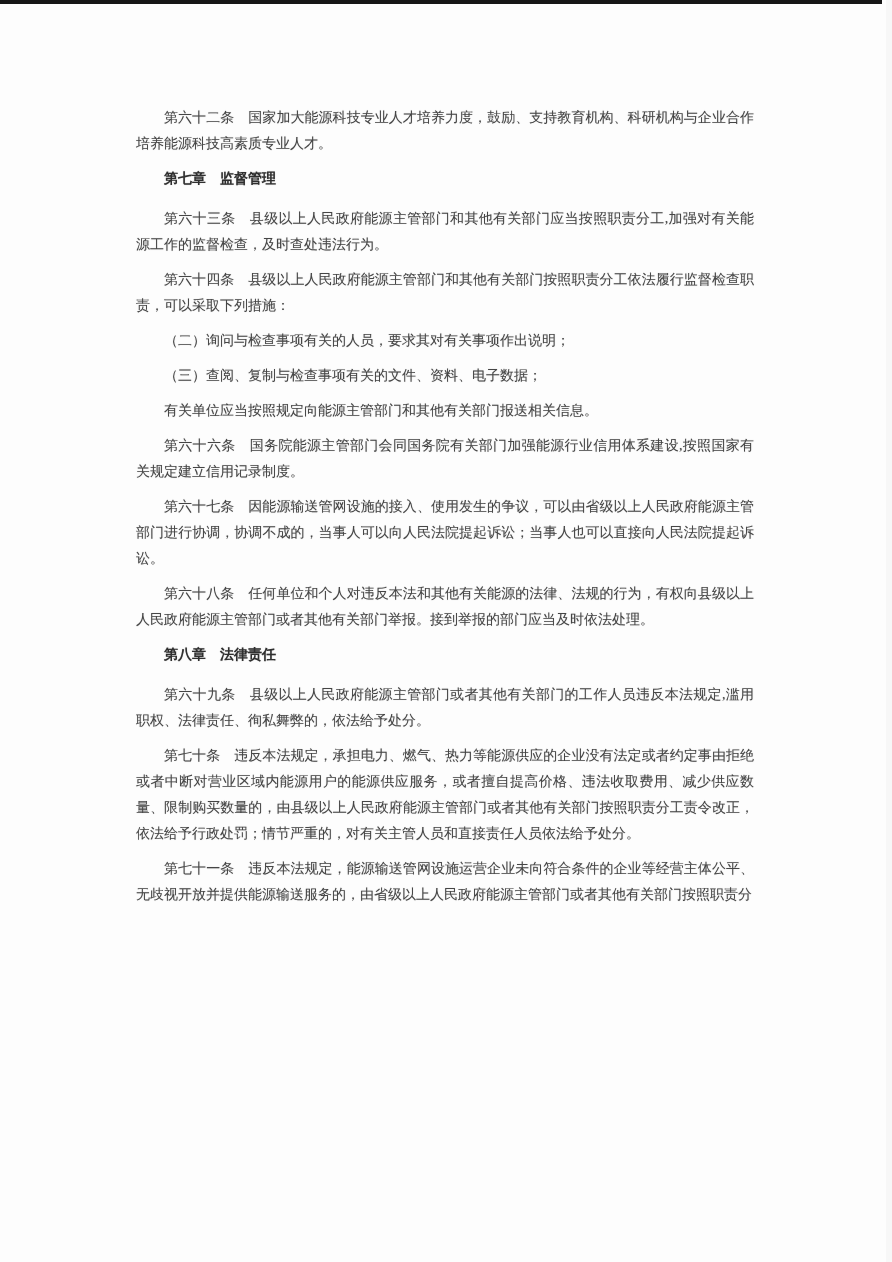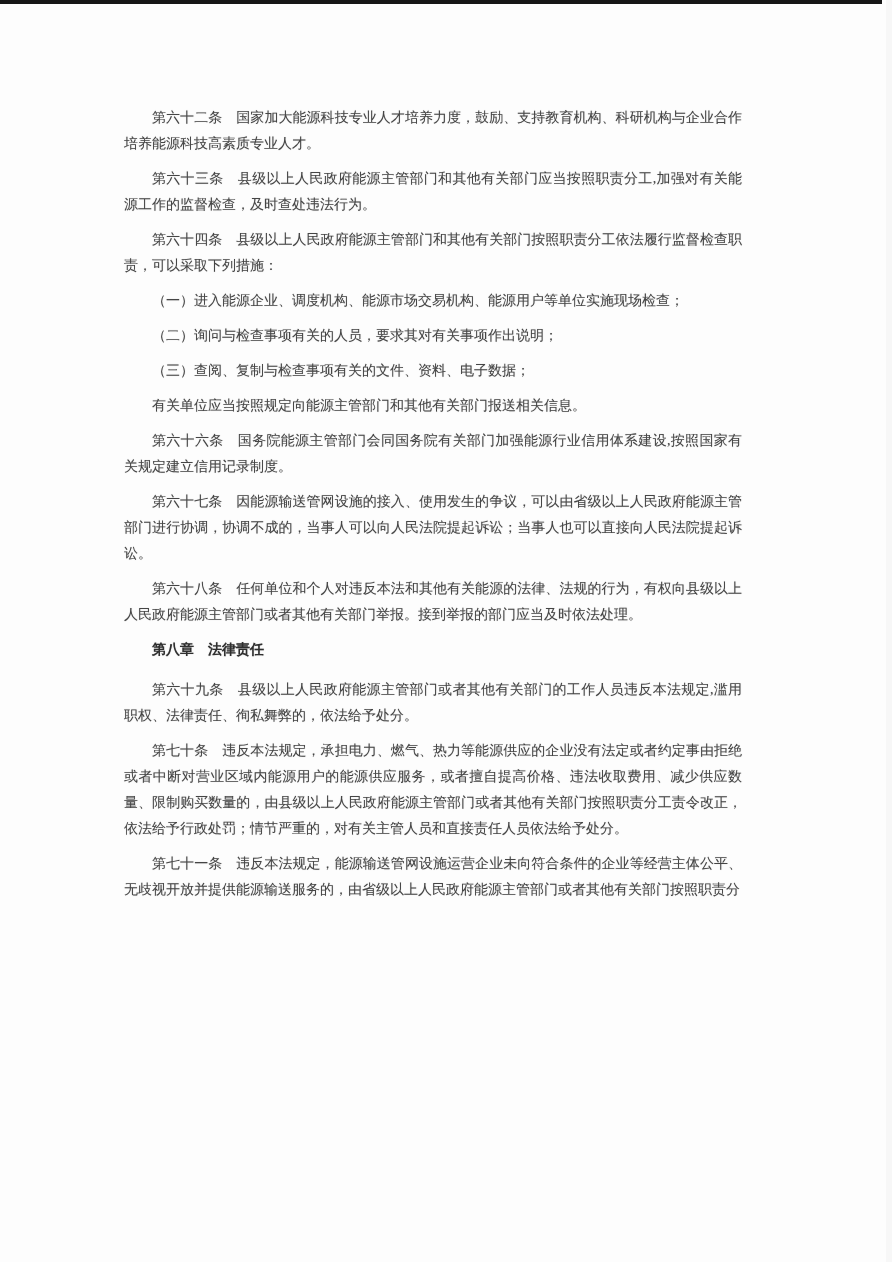--- a/index.html
+++ b/index.html
@@ -27,21 +27,21 @@
     position: absolute;
     top: 0;
     right: 0;
     width: 6px;
     height: 100%;
     background: var(--right-edge-color, #f7f7f7);
   }
   .content {
     position: absolute;
     top: 105px;
-    left: 124px;
+    left: 136px;
     width: 618px;
   }
   .content p {
     margin: 0 0 9px 0;
     font-size: 14px;
     line-height: 26px;
     color: var(--text-color, #454545);
     text-indent: 2em;
     text-align: justify;
     text-justify: inter-ideograph;
@@ -59,26 +59,26 @@
 </head>
 <body style="--page-bg: #fdfdfd; --edge-color: #161616; --right-edge-color: #f7f7f7; --text-color: #454545; --heading-color: #2f2f2f;">
 
 <main>
   <div class="top-edge"></div>
   <div class="right-edge"></div>
   <section class="content">
 
       <p class="paragraph">第六十二条　国家加大能源科技专业人才培养力度，鼓励、支持教育机构、科研机构与企业合作培养能源科技高素质专业人才。</p>
 
+      <p class="heading">第七章　监督管理</p>
 
       <p class="paragraph">第六十三条　县级以上人民政府能源主管部门和其他有关部门应当按照职责分工,加强对有关能源工作的监督检查，及时查处违法行为。</p>
 
       <p class="paragraph">第六十四条　县级以上人民政府能源主管部门和其他有关部门按照职责分工依法履行监督检查职责，可以采取下列措施：</p>
 
-      <p class="paragraph">（一）进入能源企业、调度机构、能源市场交易机构、能源用户等单位实施现场检查；</p>
 
       <p class="paragraph">（二）询问与检查事项有关的人员，要求其对有关事项作出说明；</p>
 
       <p class="paragraph">（三）查阅、复制与检查事项有关的文件、资料、电子数据；</p>
 
 
 
 
 
       <p class="paragraph">有关单位应当按照规定向能源主管部门和其他有关部门报送相关信息。</p>

